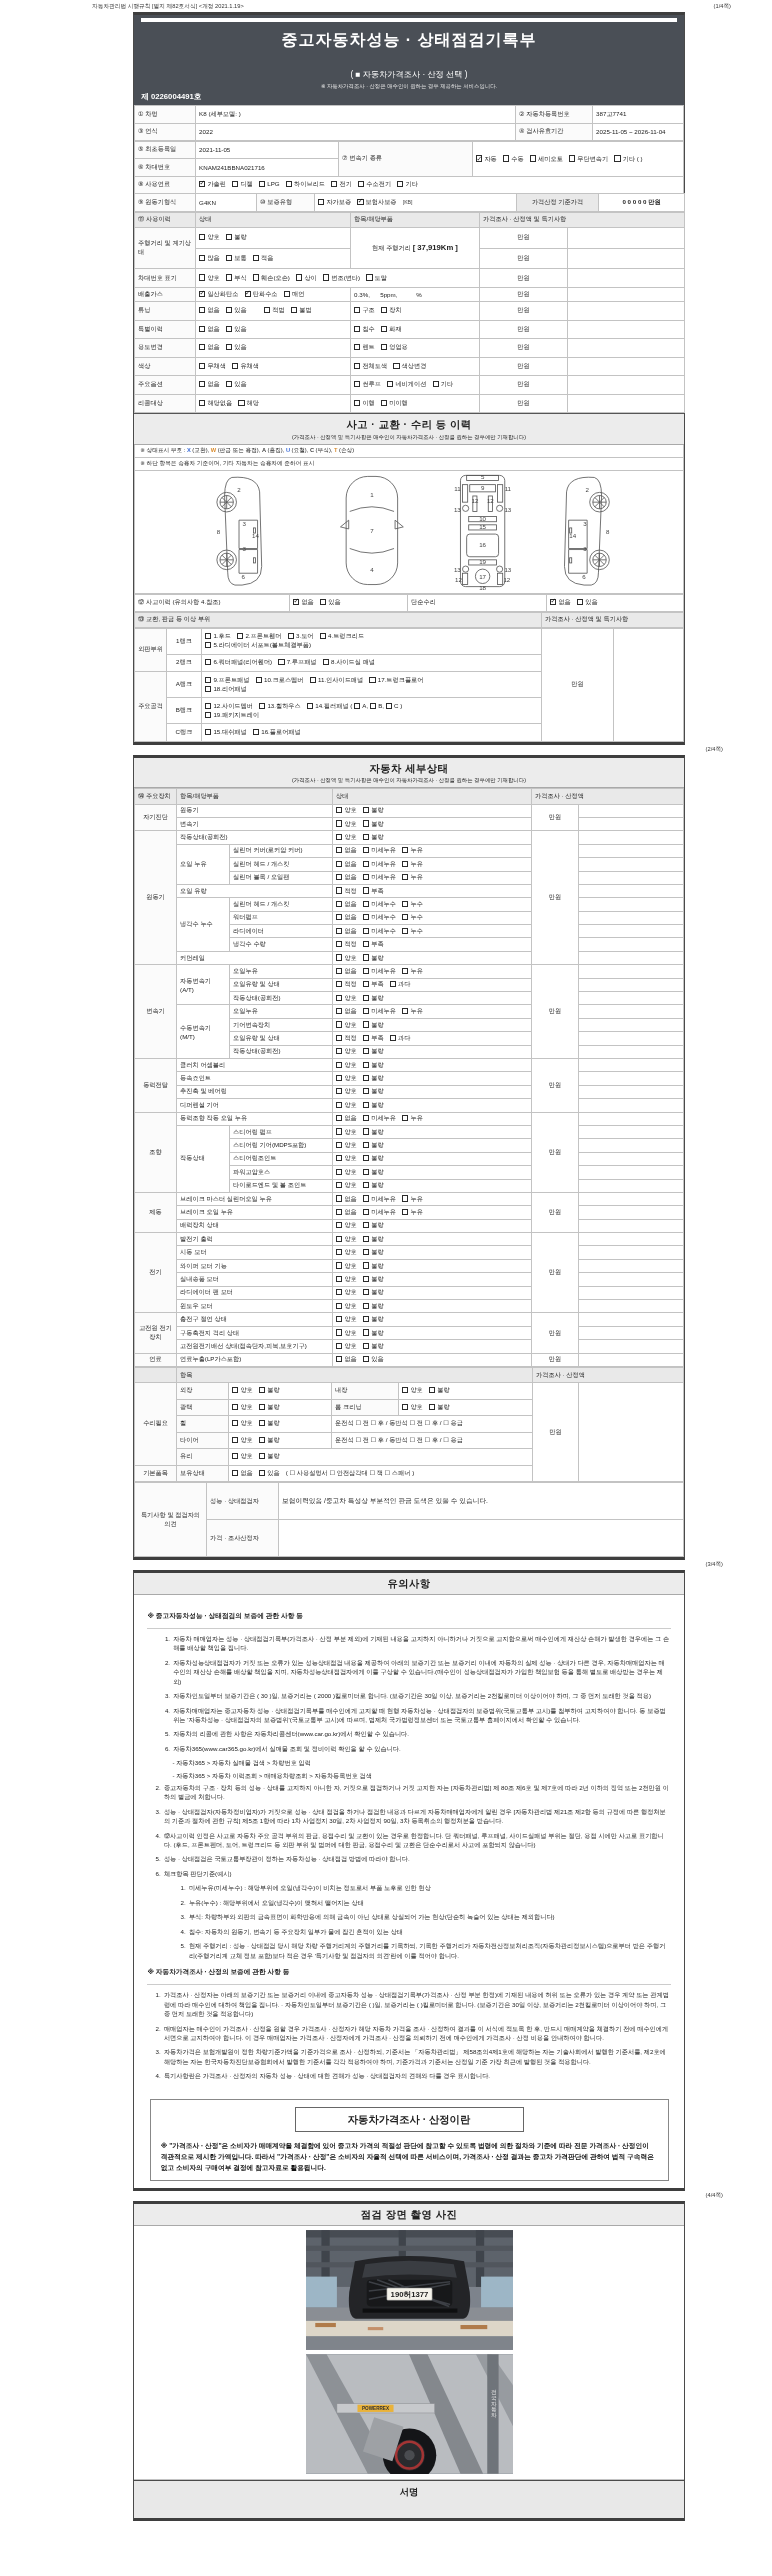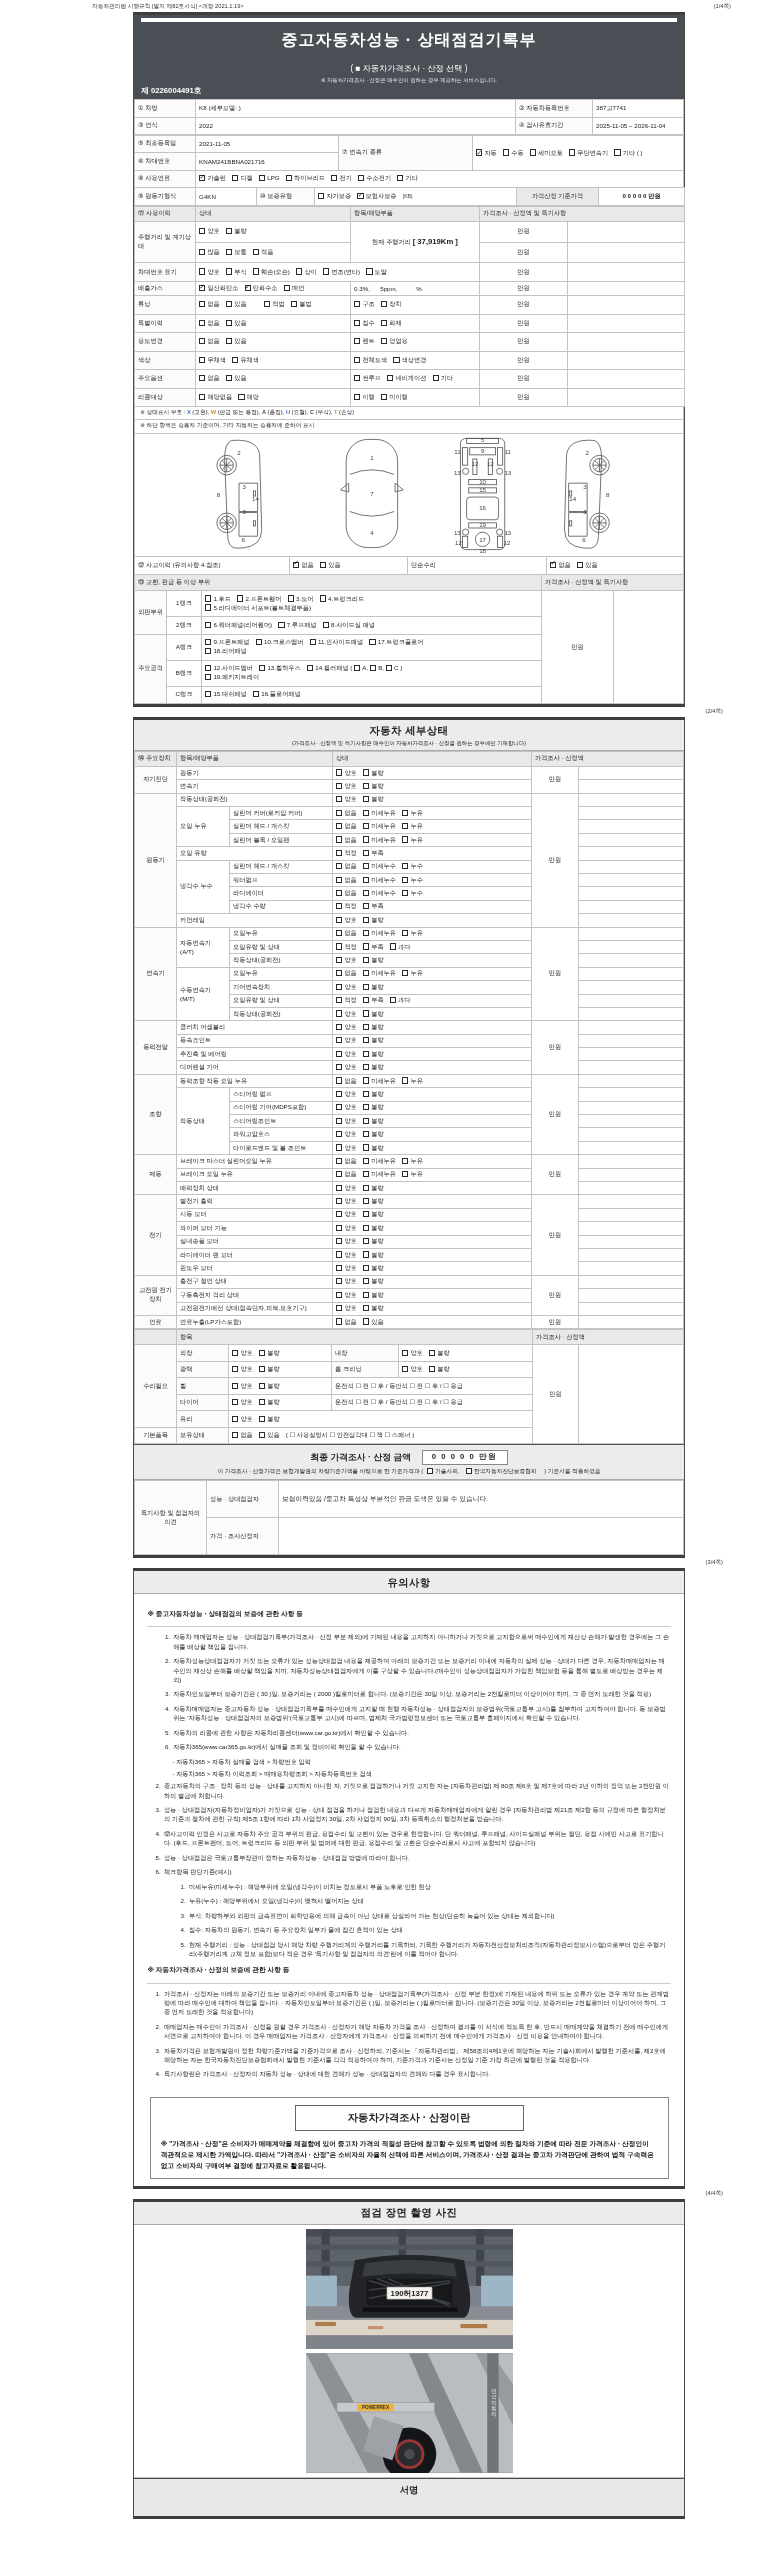--- a/index.html
+++ b/index.html
@@ -7,21 +7,21 @@
        font-family:"Liberation Sans","DejaVu Sans",sans-serif;color:#222}
   .topmeta{margin-left:92px;width:639px;display:flex;justify-content:space-between;
            font-size:5.7px;color:#333;padding:2.6px 0 1.5px}
   .col{width:552px;margin-left:133px}
   .marker{width:590px;margin-left:133px;text-align:right;font-size:5.7px;color:#333;padding:1px 0}
   .block{border:1px solid #4a4a4a;border-top:3.1px solid #3e3e3e;border-bottom:3.1px solid #3e3e3e;background:#fff}
   
   .dark{background:#4a4f56;color:#fff;position:relative;padding:2.1px 5.2px 15.5px}
   .dark .strip{height:3.6px;background:#fff;margin:1px 2.1px 8.2px}
   .dark h1{margin:0;text-align:center;font-size:16px;font-weight:bold;letter-spacing:1px}
-  .dark .sub{text-align:center;font-size:8.2px;margin-top:12px}
+  .dark .sub{text-align:center;font-size:8.2px;margin-top:18px}
   .dark .note{text-align:center;font-size:5.4px;color:#e3e3e3;margin-top:2.6px}
   .dark .docno{position:absolute;left:7.2px;bottom:3.1px;font-size:7.7px;font-weight:bold}
   
   .sechdr{background:#ececec;text-align:center;padding:4.1px 0 3.1px;border-bottom:0.5px solid #a9a9a9}
   .sechdr .t{font-size:10.3px;font-weight:bold;letter-spacing:0.5px}
   .sechdr .s{font-size:5.4px;color:#222;margin-top:1.5px}
   
   table.tbl{width:100%;border-collapse:collapse;table-layout:fixed}
   .tbl td{border:0.5px solid #c3c3c3;font-size:6.2px;padding:1.5px 3.1px;vertical-align:middle;background:#fff;overflow:hidden}
   .tbl td.lbl{background:#fbfbfb}
@@ -245,20 +245,24 @@
           <tr style="height: 18.5px;">
             <td class="lbl">리콜대상</td>
             <td><span class="opt"><span class="cb"></span>해당없음</span><span class="opt"><span class="cb"></span>해당</span></td>
             <td><span class="opt"><span class="cb"></span>이행</span><span class="opt"><span class="cb"></span>미이행</span></td>
             <td class="unit">만원</td>
             <td class="x"></td>
           </tr>
         </tbody>
   </table>
 
+  <div class="sechdr" style="border-top:1px solid #555">
+    <div class="t">사고 · 교환 · 수리 등 이력</div>
+    <div class="s">(가격조사 · 산정액 및 특기사항은 매수인이 자동차가격조사 · 산정을 원하는 경우에만 기재합니다)</div>
+  </div>
   <div class="legend" id="legend-line"><span>※ 상태표시 부호 : </span><span class="blue">X</span> (교환), <span class="org">W</span> (판금 또는 용접), <span class="dk">A</span> (흠집), <span class="blue">U</span> (요철), <span class="dk">C</span> (부식), <span class="org">T</span> (손상)</div>
   <div class="legend" style="border-top:0">※ 하단 항목은 승용차 기준이며, 기타 자동차는 승용차에 준하여 표시</div>
   <div class="diag">
     <svg id="diagram-svg" width="550" height="120" viewBox="0 0 1068 232">
           <g transform="translate(150,0)">
             <path d="M38,12 Q88,8 92,40 L96,185 Q96,218 58,221 L44,221 Q30,218 30,196 L24,48 Q24,16 38,12 Z" stroke="#555" fill="none" stroke-width="1.6"></path>
             <path d="M52,95 L88,95 L88,150 L52,150 Z" stroke="#555" fill="none" stroke-width="1.6"></path>
             <path d="M52,152 L88,152 L88,198 L52,198 Z" stroke="#555" fill="none" stroke-width="1.6"></path>
             <rect x="80" y="110" width="4" height="10" stroke="#555" fill="none" stroke-width="1.6"></rect>
             <rect x="80" y="168" width="4" height="10" stroke="#555" fill="none" stroke-width="1.6"></rect>
@@ -747,29 +751,20 @@
             <td colspan="3"><span class="opt"><span class="cb"></span>양호</span><span class="opt"><span class="cb"></span>불량</span></td>
           </tr>
           <tr style="height: 16.5px;">
             <td class="lbl cntr">기본품목</td>
             <td class="lbl">보유상태</td>
             <td colspan="3"><span class="opt"><span class="cb"></span>없음</span><span class="opt"><span class="cb"></span>있음</span><span>( ☐ 사용설명서 ☐ 안전삼각대 ☐ 잭 ☐ 스패너 )</span></td>
           </tr>
         </tbody>
   </table>
 
-  <div class="finband">
-    <span class="row1">최종 가격조사 · 산정 금액</span>
-    <span class="val">0  0  0  0  0 만원</span>
-    <div class="note">
-      <span>이 가격조사 · 산정가격은 보험개발원의 차량기준가액을 바탕으로 한 기준가격과 (</span>
-      <span style="margin-left:2.1px"><span class="opt"><span class="cb"></span>기술사회,</span><span class="opt"><span class="cb"></span>한국자동차진단보증협회</span></span>
-      <span>) 기준서를 적용하였음</span>
-    </div>
-  </div>
 
   <table class="tbl">
     <colgroup>
           <col style="width:72px">
           <col style="width:72px">
           <col style="width:405px">
         </colgroup>
     <tbody>
           <tr style="height:37px">
       <td class="lbl cntr" rowspan="2">특기사항 및 점검자의 의견</td>

